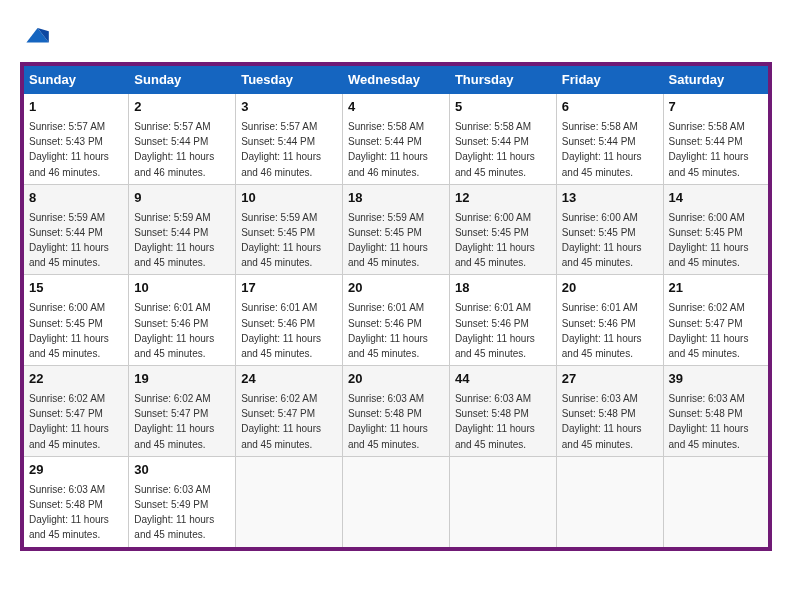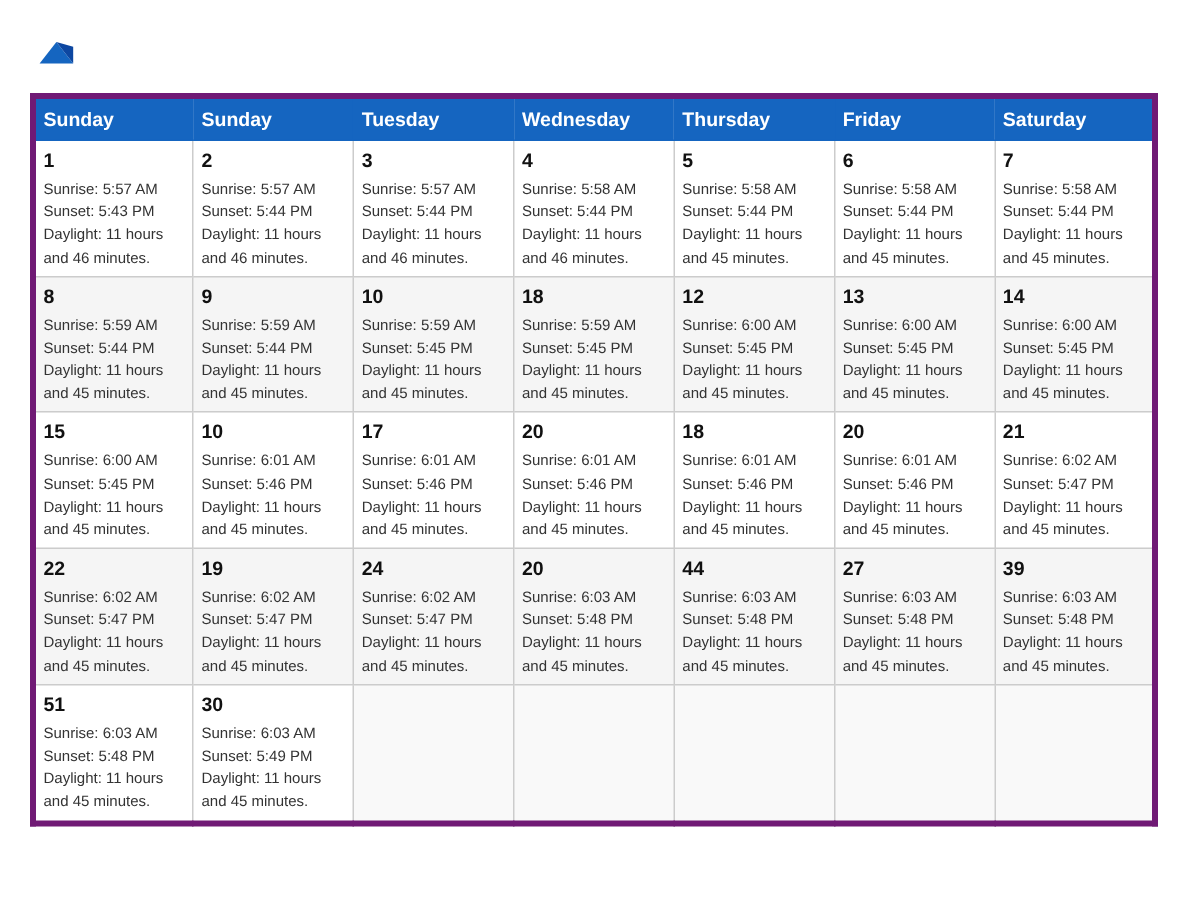--- a/index.html
+++ b/index.html
@@ -153,21 +153,21 @@
       <tr class="row-even">
         <td><span class="day-num">22</span><span class="day-detail">Sunrise: 6:02 AM<br>Sunset: 5:47 PM<br>Daylight: 11 hours and 45 minutes.</span></td>
         <td><span class="day-num">19</span><span class="day-detail">Sunrise: 6:02 AM<br>Sunset: 5:47 PM<br>Daylight: 11 hours and 45 minutes.</span></td>
         <td><span class="day-num">24</span><span class="day-detail">Sunrise: 6:02 AM<br>Sunset: 5:47 PM<br>Daylight: 11 hours and 45 minutes.</span></td>
         <td><span class="day-num">20</span><span class="day-detail">Sunrise: 6:03 AM<br>Sunset: 5:48 PM<br>Daylight: 11 hours and 45 minutes.</span></td>
         <td><span class="day-num">44</span><span class="day-detail">Sunrise: 6:03 AM<br>Sunset: 5:48 PM<br>Daylight: 11 hours and 45 minutes.</span></td>
         <td><span class="day-num">27</span><span class="day-detail">Sunrise: 6:03 AM<br>Sunset: 5:48 PM<br>Daylight: 11 hours and 45 minutes.</span></td>
         <td><span class="day-num">39</span><span class="day-detail">Sunrise: 6:03 AM<br>Sunset: 5:48 PM<br>Daylight: 11 hours and 45 minutes.</span></td>
       </tr>
       <tr class="row-odd">
-        <td><span class="day-num">51</span><span class="day-detail">Sunrise: 6:03 AM<br>Sunset: 5:48 PM<br>Daylight: 11 hours and 45 minutes.</span></td>
+        <td><span class="day-num">29</span><span class="day-detail">Sunrise: 6:03 AM<br>Sunset: 5:48 PM<br>Daylight: 11 hours and 45 minutes.</span></td>
         <td><span class="day-num">30</span><span class="day-detail">Sunrise: 6:03 AM<br>Sunset: 5:49 PM<br>Daylight: 11 hours and 45 minutes.</span></td>
         <td class="empty-cell"></td>
         <td class="empty-cell"></td>
         <td class="empty-cell"></td>
         <td class="empty-cell"></td>
         <td class="empty-cell"></td>
       </tr>
     </tbody>
 </table>
 

